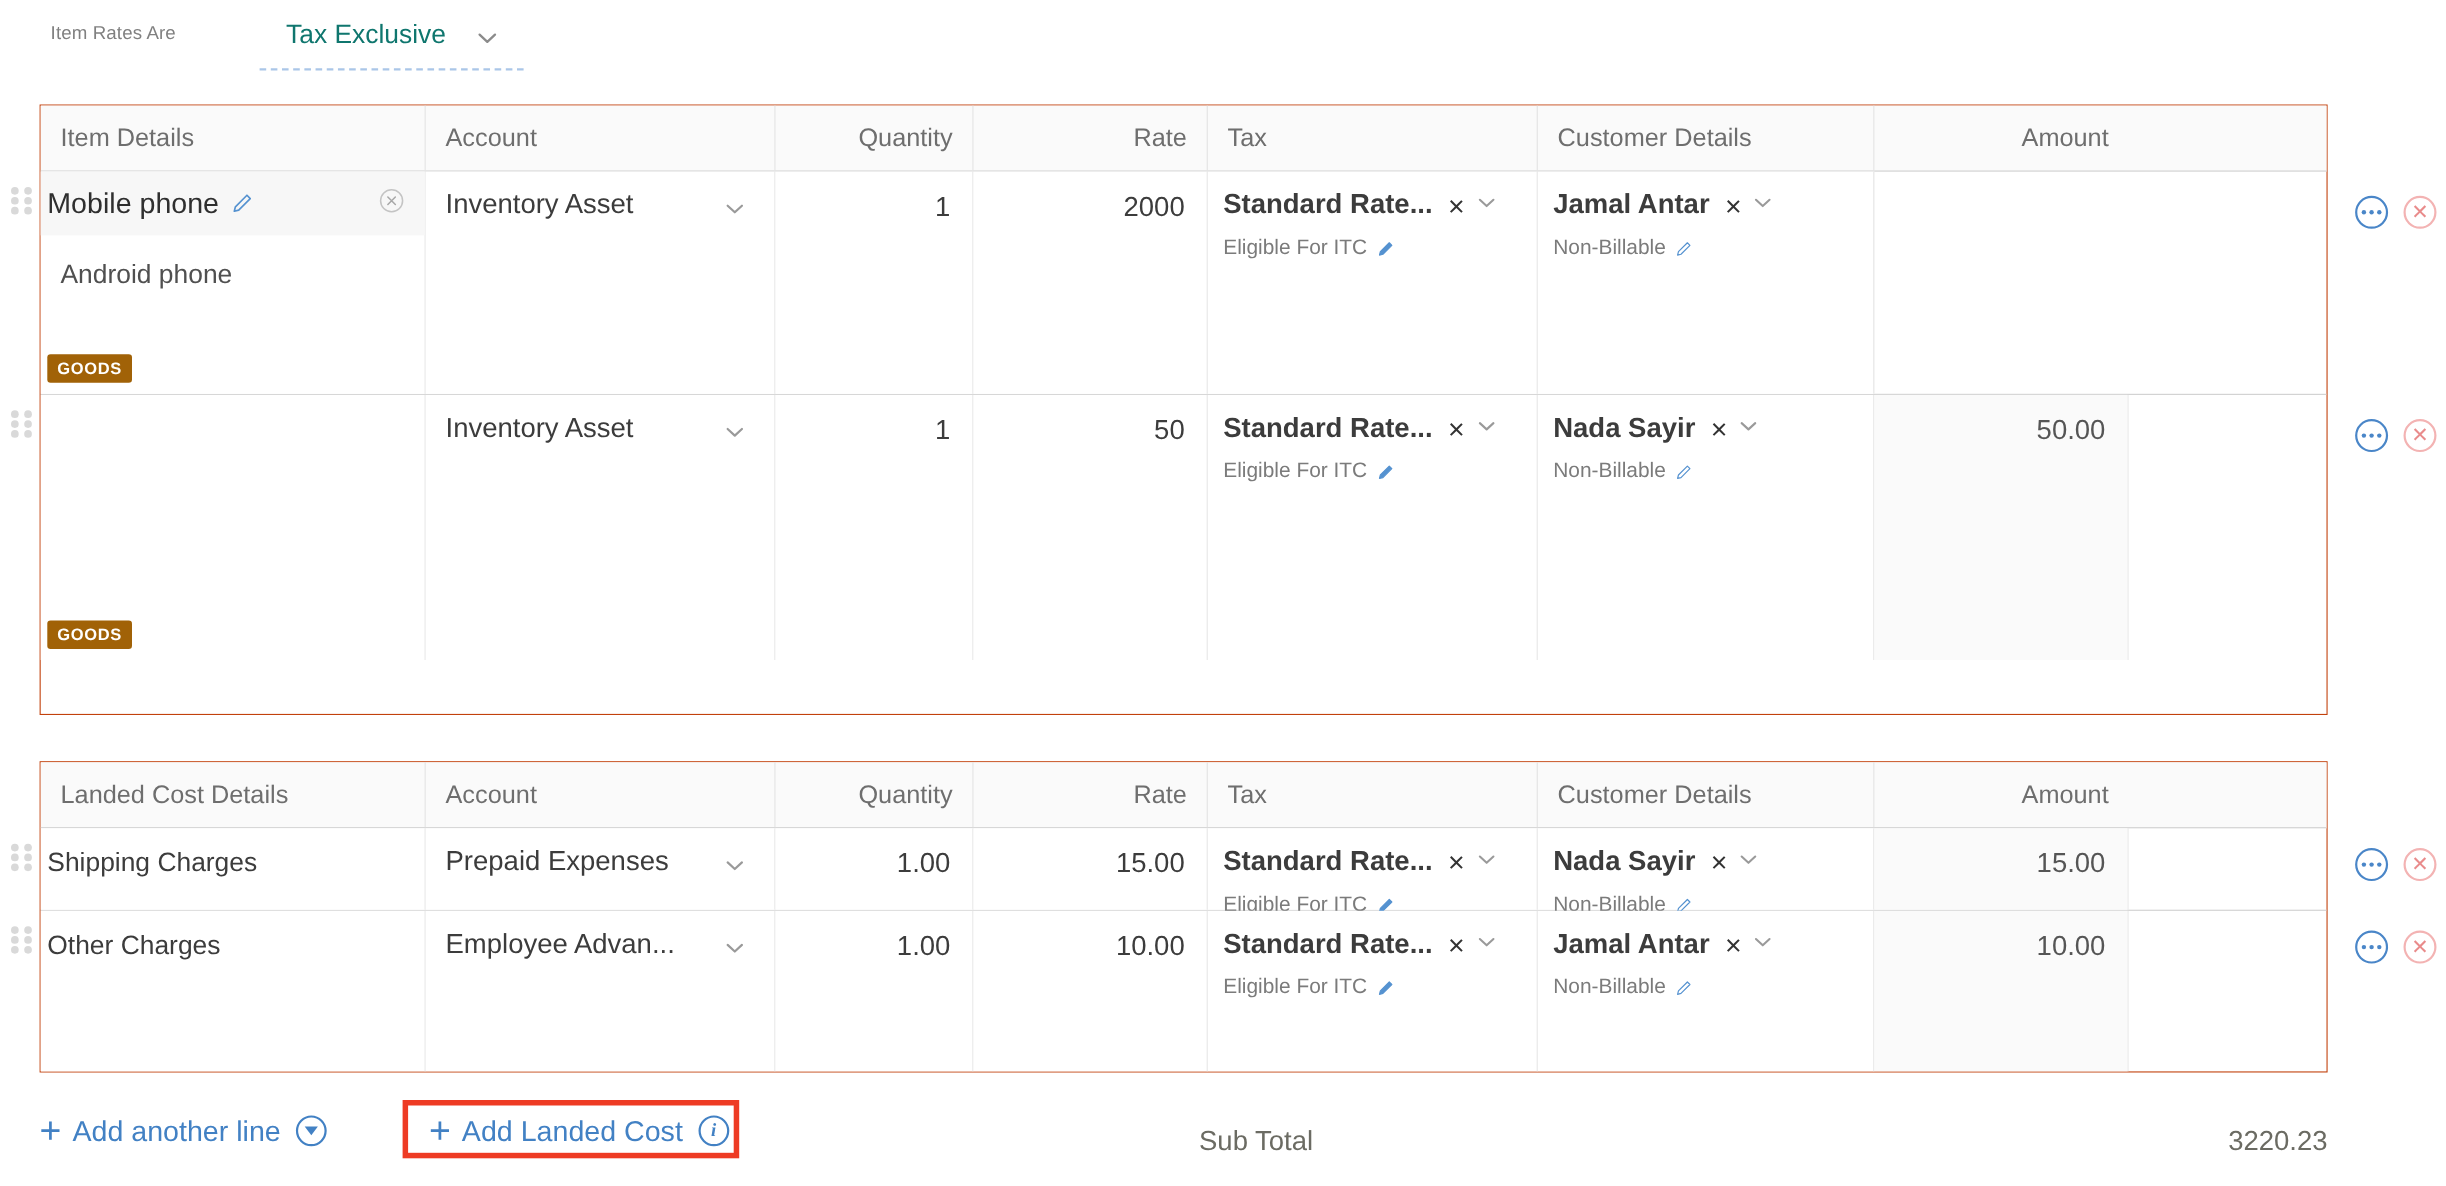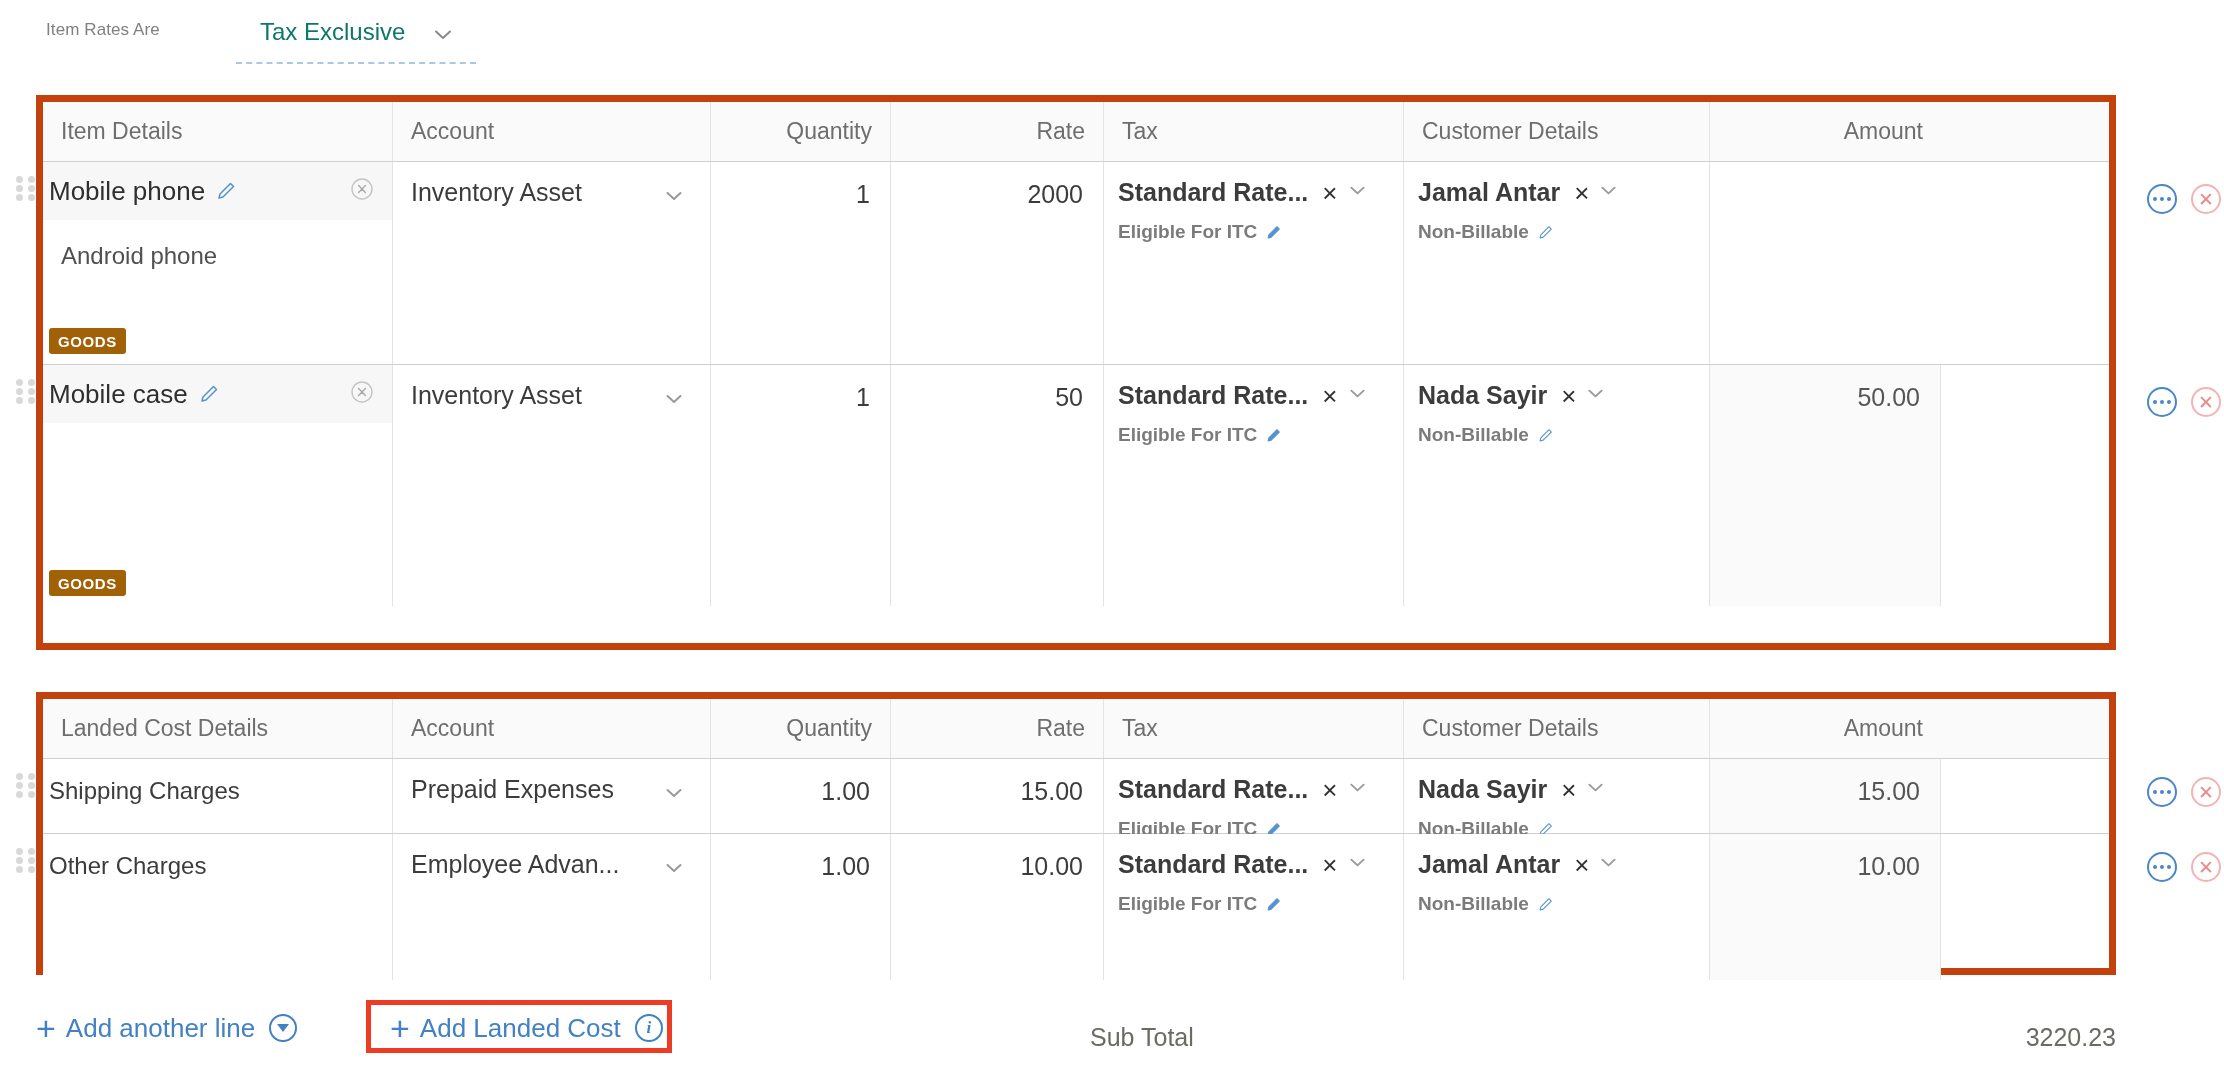--- a/index.html
+++ b/index.html
@@ -33,21 +33,21 @@
   }
   .rates-caret svg { display: block; }
   .rates-underline {
     position: absolute; left: 236px; top: 62px; width: 240px; height: 0;
     border-bottom: 2px dashed #aac6e8;
   }
 
   
   .ltable {
     position: absolute;
-    border: 7px solid #c2410c;
+    border: 1px solid #c2410c;
     background: #fff;
   }
   .ltable .thead {
     display: flex;
     height: 60px;
     background: #fafafa;
     border-bottom: 1px solid #cfcfcf;
   }
   .ltable .th {
     height: 100%;
@@ -128,21 +128,21 @@
   .cell-pick { padding: 16px 10px 0 14px; position: relative; }
   .pick-top { display: flex; align-items: center; white-space: nowrap; }
   .pick-text { font-size: 25px; color: #3c3c3c; font-weight: bold; }
   .pick-x {
     font-size: 26px; color: #333; margin-left: 14px; line-height: 1;
   }
   .pick-caret { margin-left: 10px; }
   .pick-sub {
     margin-top: 14px;
     font-size: 19px; color: #7b7b7b;
-    display: flex; align-items: center; white-space: nowrap; font-weight: bold;
+    display: flex; align-items: center; white-space: nowrap;
   }
   .pick-sub .pencil { margin-left: 8px; }
 
   
   .drag {
     position: absolute; left: -27px; top: 14px;
     width: 19px; height: 26px;
   }
   .drag i {
     position: absolute; width: 7px; height: 7px; border-radius: 50%;
@@ -319,34 +319,20 @@
     <div class="trow" style="height:241px">
       <div class="drag">
         <i style="left:0;top:0"></i>
           <i style="left:12px;top:0"></i>
         <i style="left:0;top:9px"></i>
           <i style="left:12px;top:9px"></i>
         <i style="left:0;top:18px"></i>
           <i style="left:12px;top:18px"></i>
       </div>
       <div class="td cell-item" style="width:350px">
-        <div class="item-name-row">
-          <span class="item-name">Mobile case</span>
-          <span class="pencil">
-            <svg width="22" height="22" viewBox="0 0 22 22">
-                <path d="M4 18 L5 14 L15.5 3.5 L18.5 6.5 L8 17 Z" fill="none" stroke="#5592d0" stroke-width="1.5" stroke-linejoin="round"></path>
-              </svg>
-          </span>
-          <span class="item-clear">
-            <svg width="24" height="24" viewBox="0 0 24 24">
-                <circle cx="12" cy="12" r="10" fill="none" stroke="#c4c4c4" stroke-width="1.4"></circle>
-                <path d="M8.6 8.6 L15.4 15.4 M15.4 8.6 L8.6 15.4" stroke="#a8a8a8" stroke-width="1.4" stroke-linecap="round"></path>
-              </svg>
-          </span>
-        </div>
         <div class="badge">GOODS</div>
       </div>
       <div class="td cell-account" style="width:318px">
         <span class="acct-text">Inventory Asset</span>
         <span class="acct-caret">
           <svg width="20" height="20" viewBox="0 0 20 20">
               <path d="M3.5 7 L10 13 L16.5 7" fill="none" stroke="#9a9a9a" stroke-width="2" stroke-linecap="round" stroke-linejoin="round"></path>
             </svg>
         </span>
       </div>

